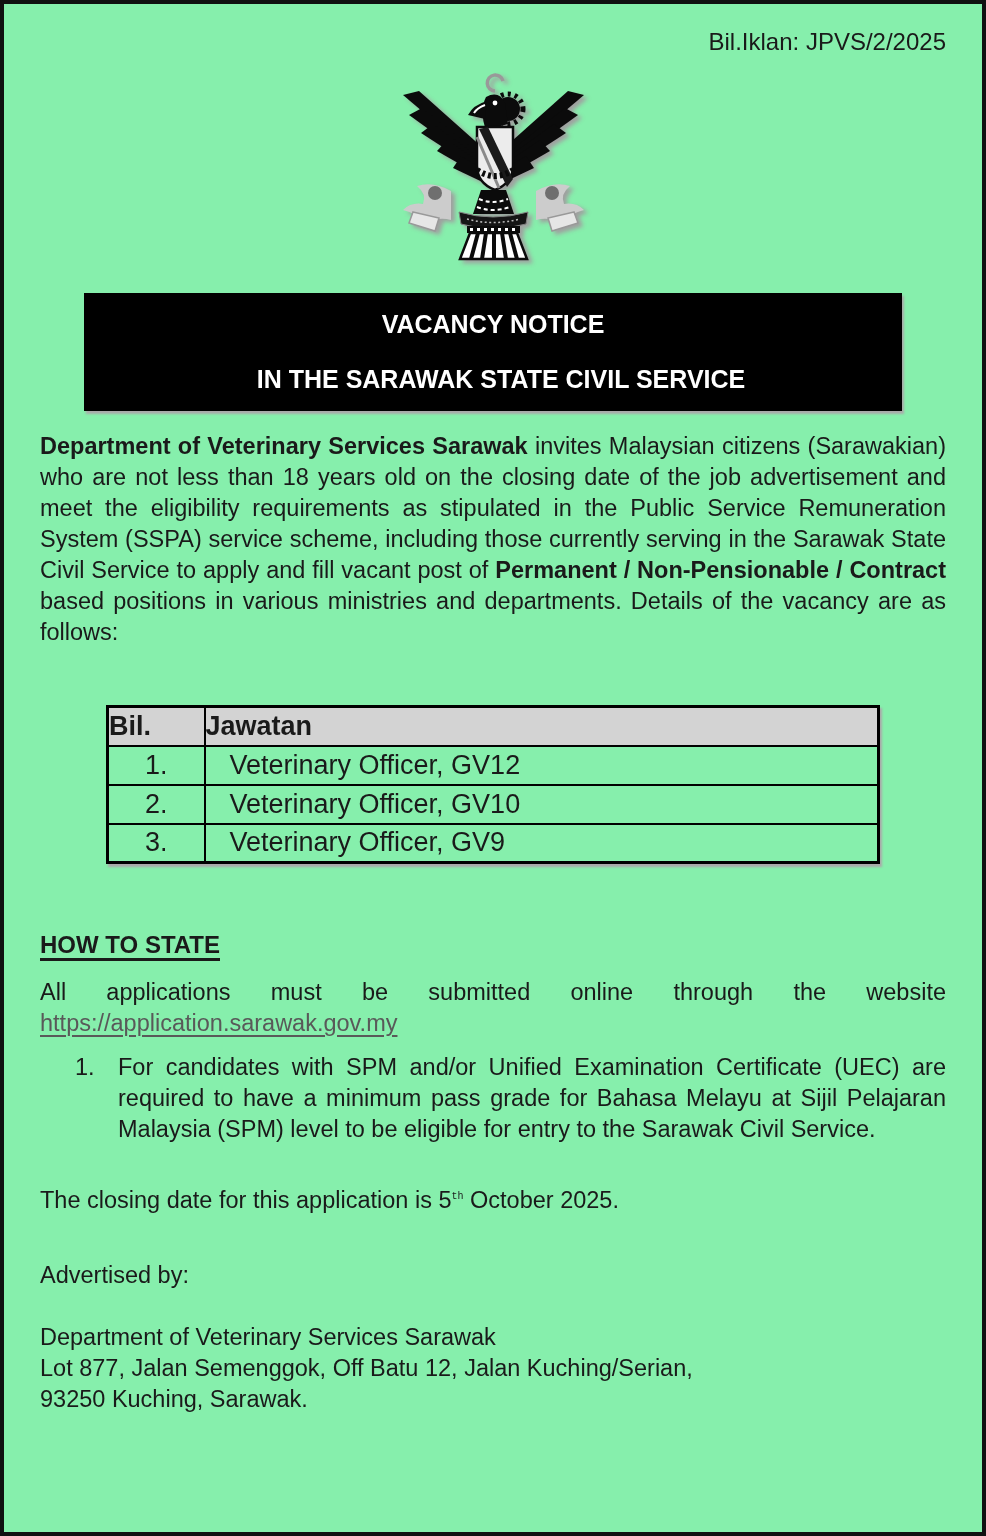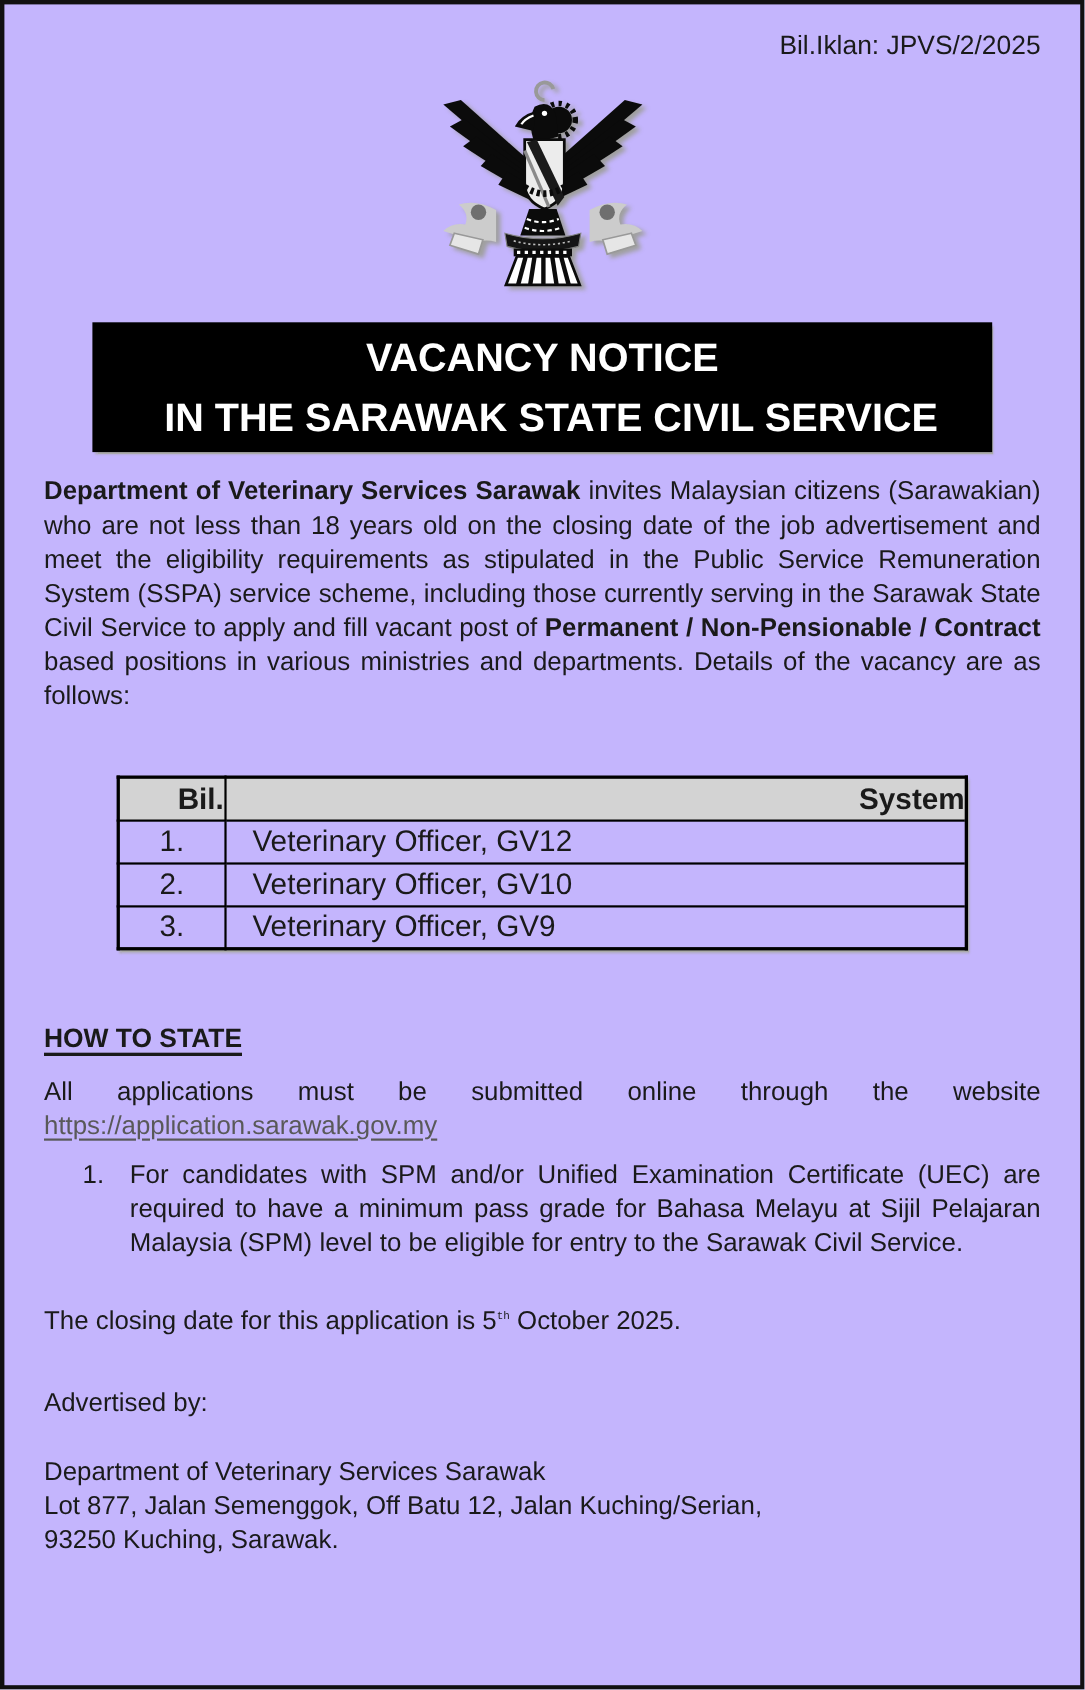--- a/index.html
+++ b/index.html
@@ -2,54 +2,54 @@
 <html><head>
 <meta charset="utf-8">
 <style>
   * { margin:0; padding:0; box-sizing:border-box; }
   html,body { background:#e8e8e8; }
   body { font-family:"Liberation Sans","DejaVu Sans",sans-serif; }
 
   .page {
     width:986px; height:1536px;
     margin:0 auto;
-    background:#c4b5fd;
+    background:#86efac;
     border:4px solid #111111;
     padding:0 36px;
     color:#1a1a1a;
     font-size:23.5px;
     line-height:31px;
     overflow:hidden;
   }
 
   .ref-row { margin-top:22px; text-align:right; font-size:24px; }
 
   .logo-wrap { margin-top:14px; text-align:center; }
   .logo-wrap svg { filter:drop-shadow(4px 3px 2px #9f9f9f); }
 
   .banner {
     margin:24px auto 0; width:818px;
     background:#000000; color:#ffffff;
     text-align:center; padding:10px 0;
     box-shadow:2px 3px 2px #aaaaaa;
   }
-  .banner-line { font-size:36px; font-weight:bold; line-height:43px; }
+  .banner-line { font-size:25px; font-weight:bold; line-height:43px; }
   .banner-line + .banner-line { margin-top:12px;padding-left:16px; }
 
   .intro { margin-top:20px; text-align:justify; }
 
   table.vacancy {
     margin:57px auto 0; width:774px;
     border-collapse:collapse;
     border:3px solid #000000;
     font-size:27px;
     box-shadow:2px 3px 2px #aaaaaa;
   }
   table.vacancy th, table.vacancy td { border:2px solid #000000; height:39px; }
-  table.vacancy th { background:#d3d3d3; font-weight:bold; text-align:right; }
+  table.vacancy th { background:#d3d3d3; font-weight:bold; text-align:left; }
   th.col-bil, td.cell-no { width:97px; text-align:center; }
   td.cell-pos { text-align:left; padding-left:24px; }
 
   .section-heading {
     margin-top:65px;
     font-size:24px; font-weight:bold;
     text-decoration:underline;
     text-decoration-thickness:3px;
     text-underline-offset:5px;
   }
@@ -148,21 +148,21 @@
     <div class="banner-line">VACANCY NOTICE</div>
     <div class="banner-line">IN THE SARAWAK STATE CIVIL SERVICE</div>
   </div>
 
   <p class="intro"><b>Department of Veterinary Services Sarawak</b><span> invites Malaysian citizens (Sarawakian) who are not less than 18 years old on the closing date of the job advertisement and meet the eligibility requirements as stipulated in the Public Service Remuneration System (SSPA) service scheme, including those currently serving in the Sarawak State Civil Service to apply and fill vacant post of </span><b>Permanent / Non-Pensionable / Contract</b><span> based positions in various ministries and departments. Details of the vacancy are as follows:</span></p>
 
   <table class="vacancy">
     <thead>
       <tr>
         <th class="col-bil">Bil.</th>
-        <th>System</th>
+        <th>Jawatan</th>
       </tr>
     </thead>
     <tbody>
       <tr>
         <td class="cell-no">1.</td>
         <td class="cell-pos">Veterinary Officer, GV12</td>
       </tr>
       <tr>
         <td class="cell-no">2.</td>
         <td class="cell-pos">Veterinary Officer, GV10</td>

